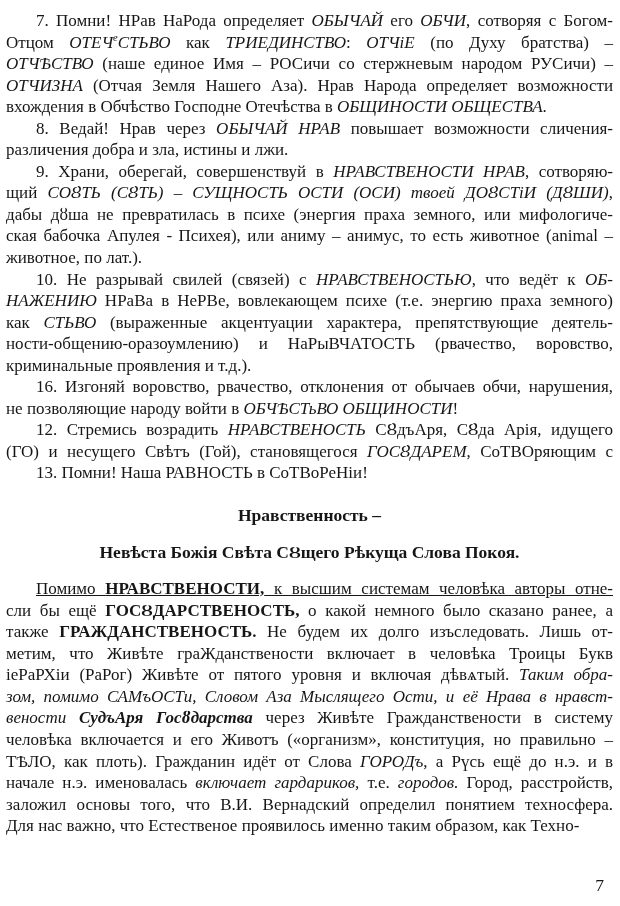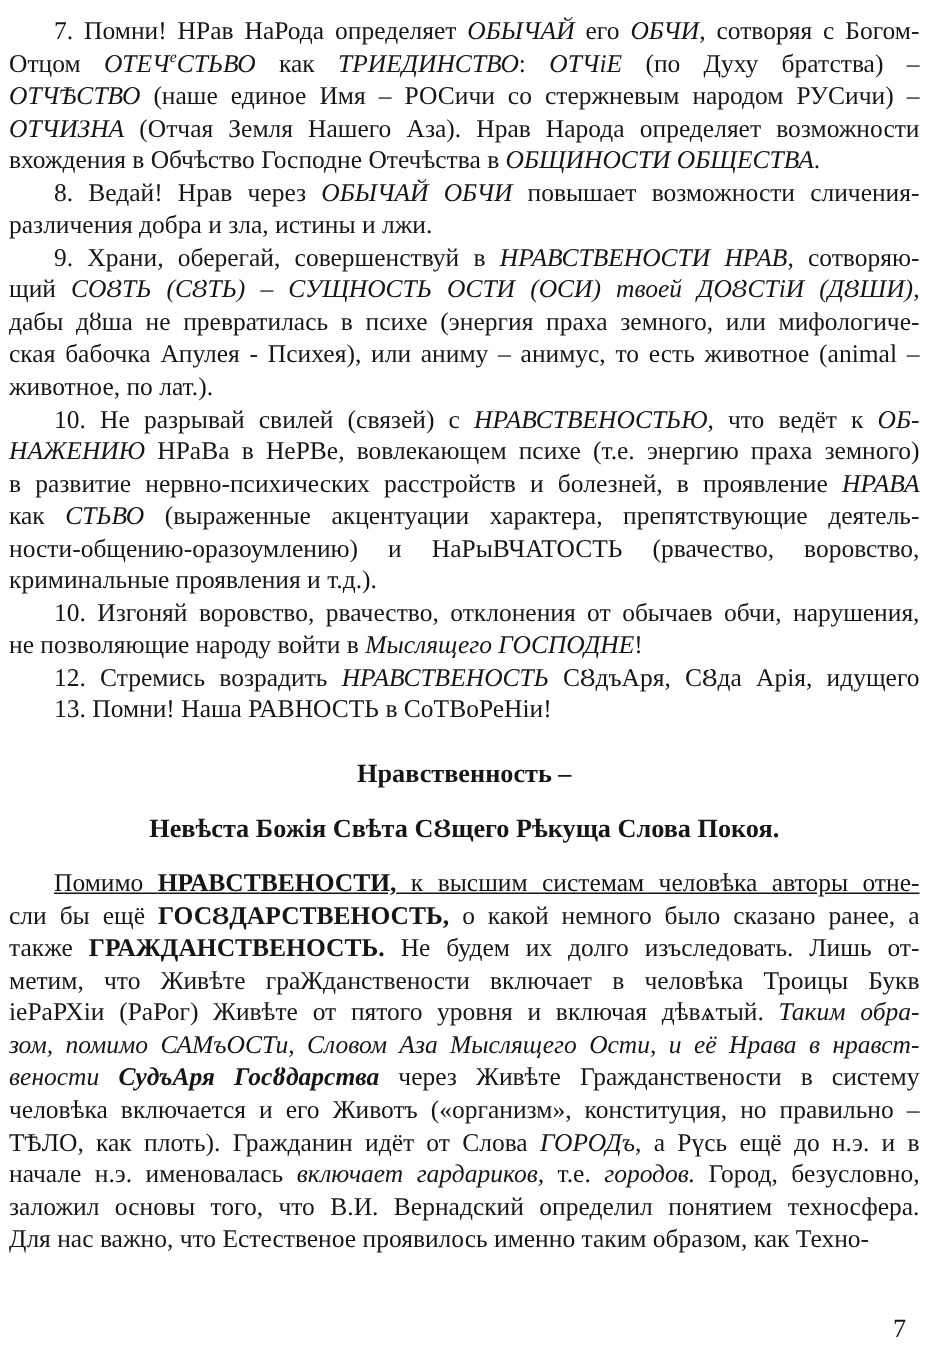--- a/index.html
+++ b/index.html
@@ -41,46 +41,46 @@
 </head>
 <body>
 
 <div class="page">
   <div id="doc">
       <div class="line indent"><span class="">7. Помни! НРав НаРода определяет </span><span class=" it">ОБЫЧАЙ</span><span class=""> его </span><span class=" it">ОБЧИ</span><span class="">, сотворяя с Богом-</span></div>
       <div class="line"><span class="">Отцом </span><span class=" it">ОТЕЧ</span><sup class="sp it">е</sup><span class=" it">СТЬВО</span><span class=""> как </span><span class=" it">ТРИЕДИНСТВО</span><span class="">: </span><span class=" it">ОТЧiЕ</span><span class=""> (по Духу братства) –</span></div>
       <div class="line"><span class=" it">ОТЧѢСТВО</span><span class=""> (наше единое Имя – РОСичи со стержневым народом РУСичи) –</span></div>
       <div class="line"><span class=" it">ОТЧИЗНА</span><span class=""> (Отчая Земля Нашего Аза). Нрав Народа определяет возможности</span></div>
       <div class="line last"><span class="">вхождения в Обчѣство Господне Отечѣства в </span><span class=" it">ОБЩИНОСТИ ОБЩЕСТВА</span><span class="">.</span></div>
-      <div class="line indent"><span class="">8. Ведай! Нрав через </span><span class=" it">ОБЫЧАЙ ОБЧИ</span><span class=""> повышает возможности сличения-</span></div>
+      <div class="line indent"><span class="">8. Ведай! Нрав через </span><span class=" it">ОБЫЧАЙ НРАВ</span><span class=""> повышает возможности сличения-</span></div>
       <div class="line last"><span class="">различения добра и зла, истины и лжи.</span></div>
       <div class="line indent"><span class="">9. Храни, оберегай, совершенствуй в </span><span class=" it">НРАВСТВЕНОСТИ НРАВ</span><span class="">, сотворяю-</span></div>
       <div class="line"><span class="">щий </span><span class=" it">СОȢТЬ (СȢТЬ) – СУЩНОСТЬ ОСТИ (ОСИ) твоей ДОȢСТiИ (ДȢШИ)</span><span class="">,</span></div>
       <div class="line"><span class="">дабы дȣша не превратилась в психе (энергия праха земного, или мифологиче-</span></div>
       <div class="line"><span class="">ская бабочка Апулея - Психея), или аниму – анимус, то есть животное (animal –</span></div>
       <div class="line last"><span class="">животное, по лат.).</span></div>
       <div class="line indent"><span class="">10. Не разрывай свилей (связей) с </span><span class=" it">НРАВСТВЕНОСТЬЮ</span><span class="">, что ведёт к </span><span class=" it">ОБ-</span></div>
       <div class="line"><span class=" it">НАЖЕНИЮ</span><span class=""> НРаВа в НеРВе, вовлекающем психе (т.е. энергию праха земного)</span></div>
-      <div class="line"><span class="">в развитие нервно-психических расстройств и болезней, в проявление </span><span class=" it">НРАВА</span></div>
       <div class="line"><span class="">как </span><span class=" it">СТЬВО</span><span class=""> (выраженные акцентуации характера, препятствующие деятель-</span></div>
       <div class="line"><span class="">ности-общению-оразоумлению) и НаРыВЧАТОСТЬ (рвачество, воровство,</span></div>
       <div class="line last"><span class="">криминальные проявления и т.д.).</span></div>
-      <div class="line indent"><span class="">10. Изгоняй воровство, рвачество, отклонения от обычаев обчи, нарушения,</span></div>
-      <div class="line last"><span class="">не позволяющие народу войти в </span><span class=" it">Мыслящего ГОСПОДНЕ</span><span class="">!</span></div>
+      <div class="line indent"><span class="">16. Изгоняй воровство, рвачество, отклонения от обычаев обчи, нарушения,</span></div>
+      <div class="line last"><span class="">не позволяющие народу войти в </span><span class=" it">ОБЧѢСТьВО ОБЩИНОСТИ</span><span class="">!</span></div>
       <div class="line indent"><span class="">12. Стремись возрадить </span><span class=" it">НРАВСТВЕНОСТЬ</span><span class=""> СȢдъАря, СȢда Арiя, идущего</span></div>
+      <div class="line"><span class="">(ГО) и несущего Свѣтъ (Гой), становящегося </span><span class=" it">ГОСȢДАРЕМ</span><span class="">, СоТВОряющим с</span></div>
       <div class="line indent last"><span class="">13. Помни! Наша РАВНОСТЬ в СоТВоРеНiи!</span></div>
       <div class="line center" style="margin-top: 21px;"><span class=" bd">Нравственность –</span></div>
       <div class="line center" style="margin-top: 15px;"><span class=" bd">Невѣста Божiя Свѣта СȢщего Рѣкуща Слова Покоя.</span></div>
       <div class="line indent" style="margin-top: 15px; text-decoration: underline;"><span class="">Помимо </span><span class=" bd">НРАВСТВЕНОСТИ,</span><span class=""> к высшим системам человѣка авторы отне-</span></div>
       <div class="line"><span class="">сли бы ещё </span><span class=" bd">ГОСȢДАРСТВЕНОСТЬ,</span><span class=""> о какой немного было сказано ранее, а</span></div>
       <div class="line"><span class="">также </span><span class=" bd">ГРАЖДАНСТВЕНОСТЬ.</span><span class=""> Не будем их долго изъследовать. Лишь от-</span></div>
       <div class="line"><span class="">метим, что Живѣте граЖданствености включает в человѣка Троицы Букв</span></div>
       <div class="line"><span class="">iеРаРХiи (РаРог) Живѣте от пятого уровня и включая дѣвѧтый. </span><span class=" it">Таким обра-</span></div>
       <div class="line"><span class=" it">зом, помимо САМъОСТи, Словом Аза Мыслящего Ости, и её Нрава в нравст-</span></div>
       <div class="line"><span class=" it">вености </span><span class=" it bd">СудъАря Госȣдарства</span><span class=""> через Живѣте Гражданствености в систему</span></div>
       <div class="line"><span class="">человѣка включается и его Животъ («организм», конституция, но правильно –</span></div>
       <div class="line"><span class="">ТѢЛО, как плоть). Гражданин идёт от Слова </span><span class=" it">ГОРОДъ</span><span class="">, а Рүсь ещё до н.э. и в</span></div>
-      <div class="line"><span class="">начале н.э. именовалась </span><span class=" it">включает гардариков,</span><span class=""> т.е. </span><span class=" it">городов.</span><span class=""> Город, безусловно,</span></div>
+      <div class="line"><span class="">начале н.э. именовалась </span><span class=" it">включает гардариков,</span><span class=""> т.е. </span><span class=" it">городов.</span><span class=""> Город, расстройств,</span></div>
       <div class="line"><span class="">заложил основы того, что В.И. Вернадский определил понятием техносфера.</span></div>
       <div class="line last"><span class="">Для нас важно, что Естественое проявилось именно таким образом, как Техно-</span></div>
     </div>
   <div class="pagenum">7</div>
 </div>
 
 </body></html>

